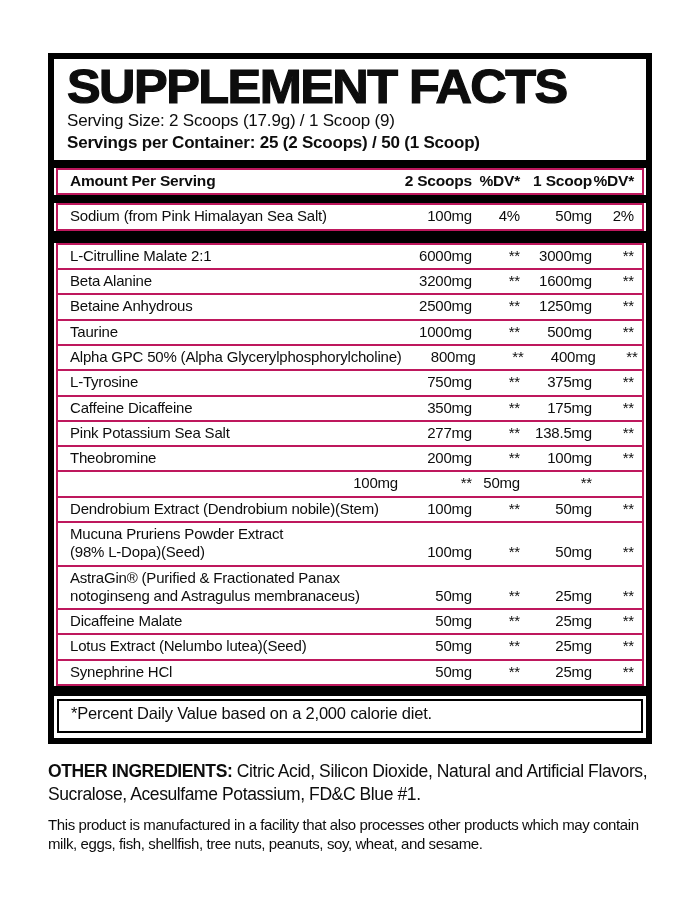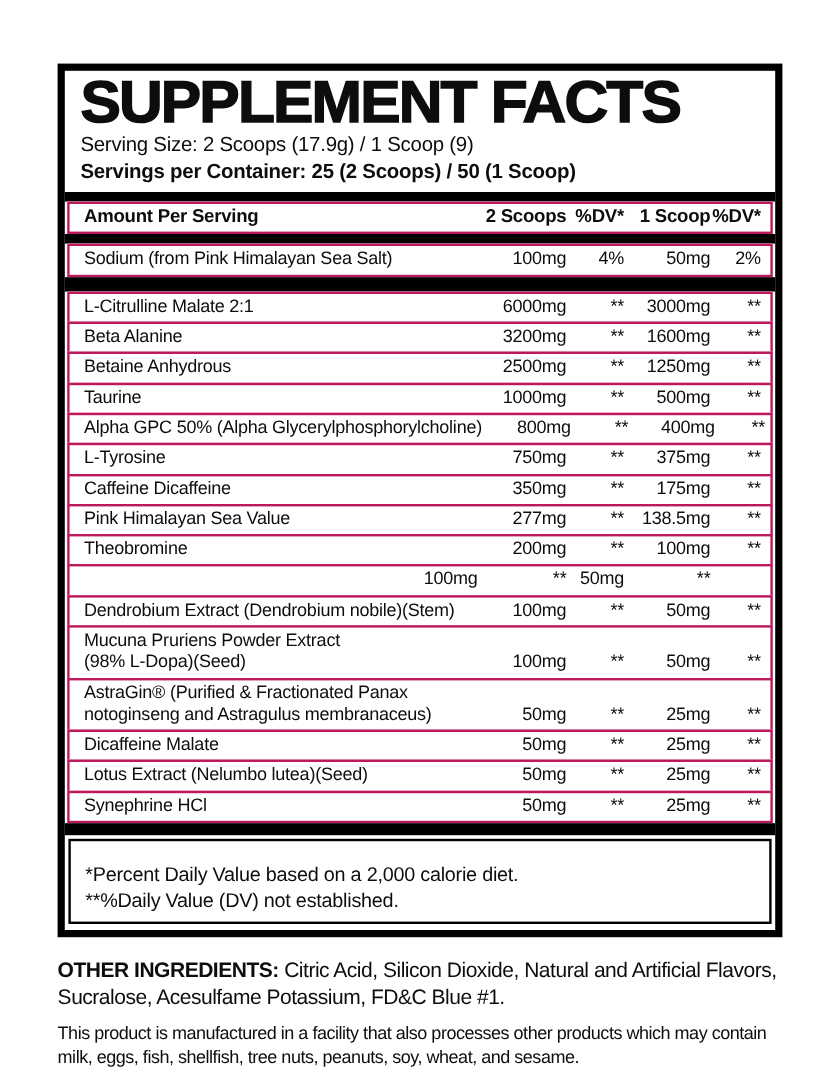--- a/index.html
+++ b/index.html
@@ -60,21 +60,21 @@
   }
   .row + .row { margin-top: -2px; }
   .row.header { font-weight: bold; font-size: 15.5px; }
   .cell.name { white-space: nowrap; }
   .row.multiline .cell.name { white-space: pre-line; }
   .cell.val { text-align: right; white-space: nowrap; }
 
   .footnote-box {
     border: 2px solid #000;
     margin: 3px 1px 5px 1px;
-    padding: 18px 10px 6px 12px;
+    padding: 2px 10px 6px 12px;
     font-size: 16.5px;
     line-height: 1.3;
     letter-spacing: -0.2px;
     background: #fff;
   }
 
   .other-ingredients {
     margin: 10px 0 0 48px;
     width: 604px;
     font-size: 17.5px;
@@ -167,21 +167,21 @@
           <span class="cell val">**</span>
         </div>
         <div class="row">
           <span class="cell name">Caffeine Dicaffeine</span>
           <span class="cell val">350mg</span>
           <span class="cell val">**</span>
           <span class="cell val">175mg</span>
           <span class="cell val">**</span>
         </div>
         <div class="row">
-          <span class="cell name">Pink Himalayan Sea Value</span>
+          <span class="cell name">Pink Potassium Sea Salt</span>
           <span class="cell val">277mg</span>
           <span class="cell val">**</span>
           <span class="cell val">138.5mg</span>
           <span class="cell val">**</span>
         </div>
         <div class="row">
           <span class="cell name">Theobromine</span>
           <span class="cell val">200mg</span>
           <span class="cell val">**</span>
           <span class="cell val">100mg</span>
@@ -236,20 +236,19 @@
           <span class="cell val">**</span>
           <span class="cell val">25mg</span>
           <span class="cell val">**</span>
         </div>
       </div>
 
     <div class="bar mid"></div>
 
     <div class="footnote-box">
       <div>*Percent Daily Value based on a 2,000 calorie diet.</div>
-      <div>**%Daily Value (DV) not established.</div>
     </div>
   </div>
 </div>
 
 <p class="other-ingredients"><b>OTHER INGREDIENTS:</b><span> Citric Acid, Silicon Dioxide, Natural and Artificial Flavors, Sucralose, Acesulfame Potassium, FD&amp;C Blue #1.</span></p>
 
 <p class="allergen">This product is manufactured in a facility that also processes other products which may contain milk, eggs, fish, shellfish, tree nuts, peanuts, soy, wheat, and sesame.</p>
 
 </body></html>

